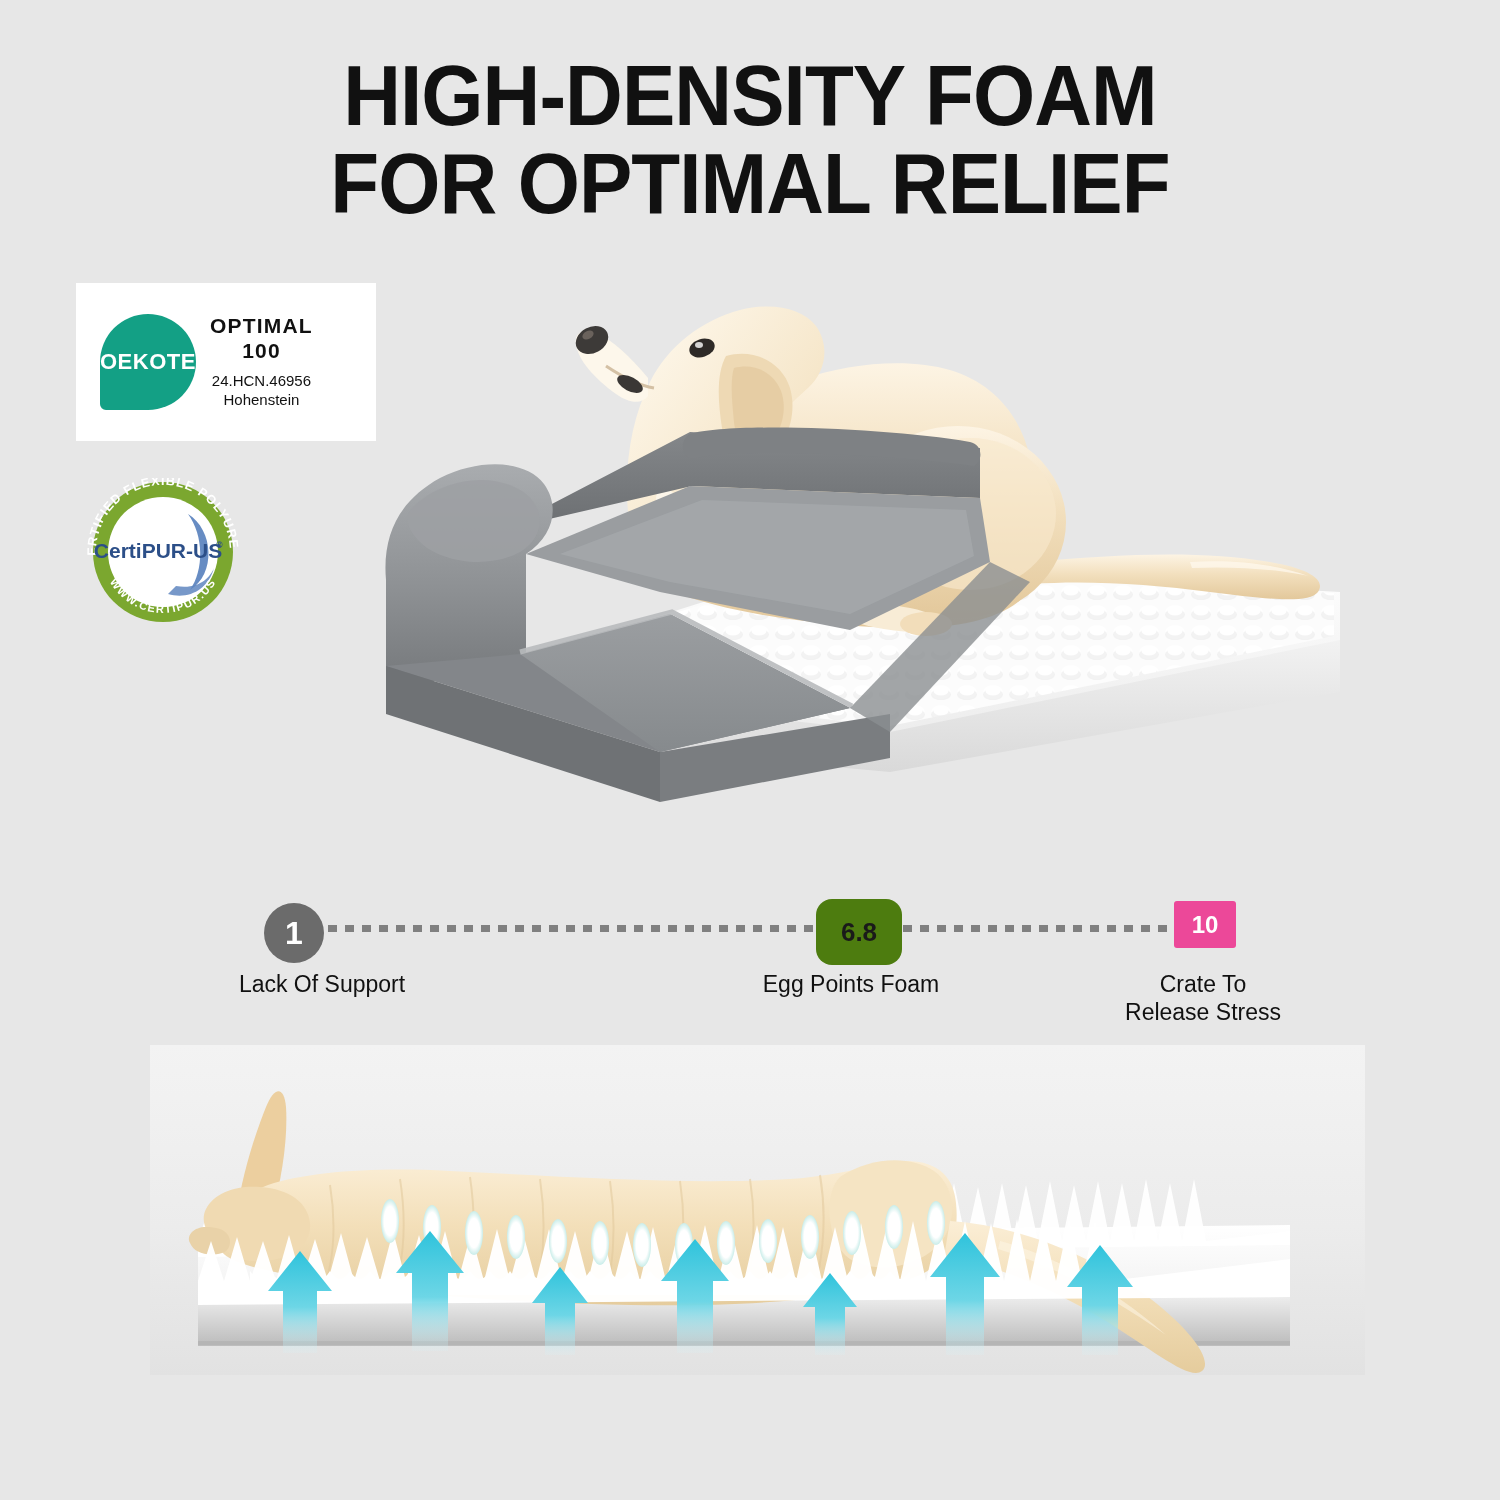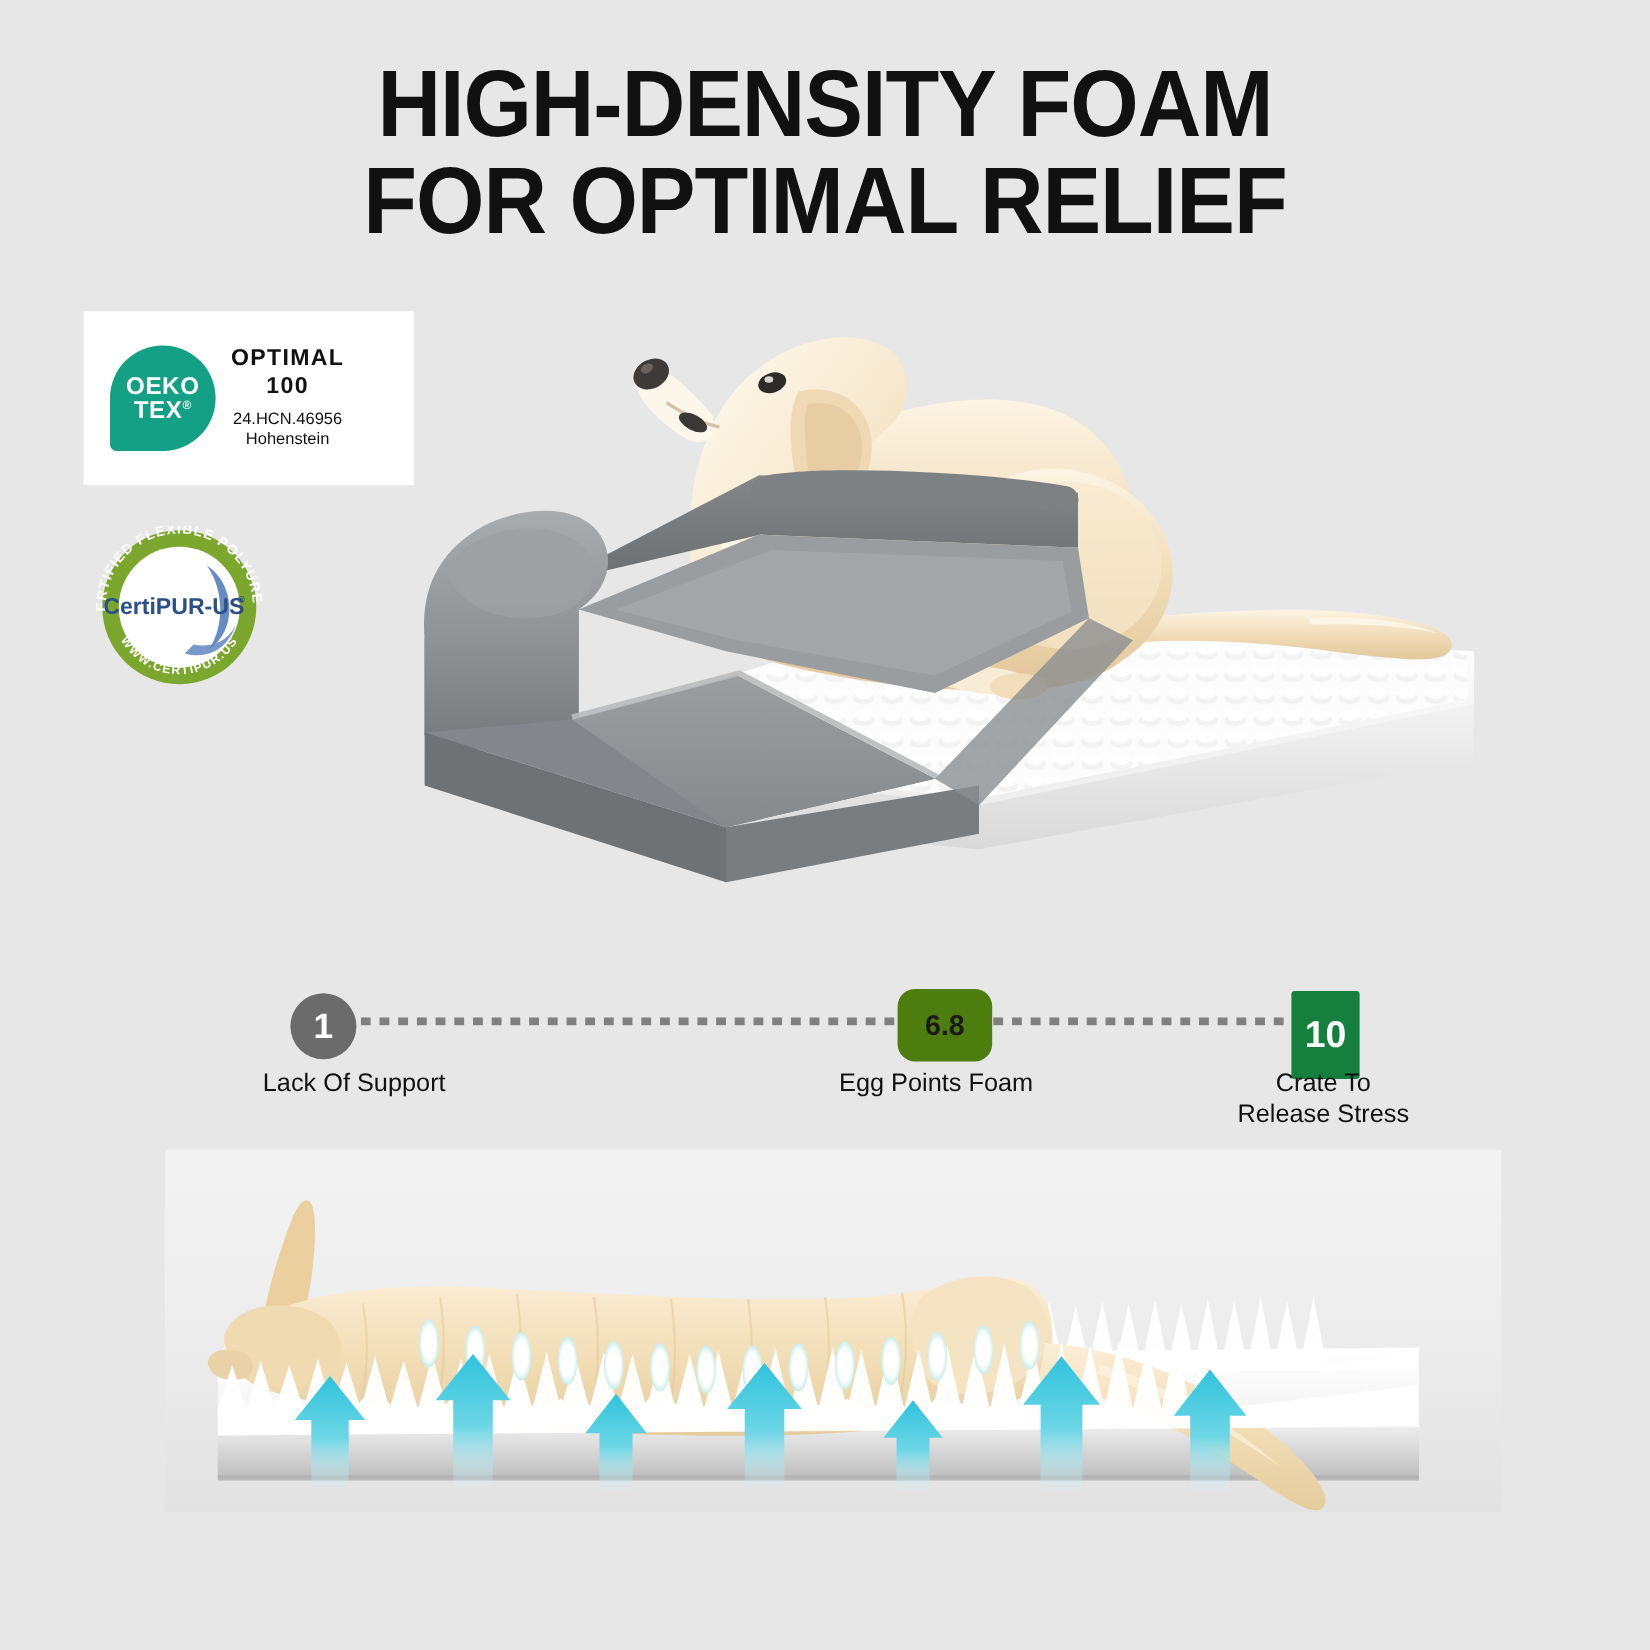--- a/index.html
+++ b/index.html
@@ -30,21 +30,21 @@
   .oeko{
     position:absolute;left:76px;top:283px;width:300px;height:158px;
     background:#fff;
     display:flex;align-items:center;
   }
   .oeko-drop{
     width:96px;height:96px;margin-left:24px;flex:0 0 auto;
     background:#13a085;
     border-radius:50% 50% 50% 6px;
     transform:rotate(-0deg);
-    display:flex;flex-direction:column;align-items:center;justify-content:center;
+    display:flex;align-items:center;
     color:#fff;font-weight:700;line-height:1.02;
   }
   .oeko-drop .o1{font-size:22px;letter-spacing:0.5px;}
   .oeko-drop .o2{font-size:22px;letter-spacing:0.5px;}
   .oeko-drop .o2 sup{font-size:11px;vertical-align:super;}
   .oeko-txt{margin-left:14px;text-align:center;color:#111;}
   .oeko-txt .std{font-size:21px;font-weight:700;letter-spacing:1.2px;line-height:1.15;}
   .oeko-txt .num{font-size:15px;margin-top:8px;line-height:1.3;}
 
   
@@ -64,21 +64,21 @@
   .scale-row{position:absolute;top:55px;left:0;width:1500px;height:66px;}
   .dash-line{
     position:absolute;top:30px;height:7px;
     background-image:linear-gradient(to right,#808080 0 9px,rgba(0,0,0,0) 9px 17px);
     background-size:17px 7px;
     background-repeat:repeat-x;
   }
   .marker{position:absolute;display:flex;align-items:center;justify-content:center;font-weight:700;}
   .m1{left:264px;top:8px;width:60px;height:60px;border-radius:50%;background:#6b6b6b;color:#fff;font-size:32px;}
   .m68{left:816px;top:4px;width:86px;height:66px;border-radius:16px;background:#4d7c0f;color:#1a1a1a;font-size:26px;}
-  .m10{left:1174px;top:6px;width:62px;height:80px;border-radius:3px;background:#15803d;color:#fff;font-size:34px;}
+  .m10{left:1174px;top:6px;width:62px;height:47px;border-radius:3px;background:#ec4899;color:#fff;font-size:24px;}
   .scale-bottom{position:absolute;top:130px;left:0;width:1500px;height:70px;}
   .sb{position:absolute;font-size:23px;color:#111;text-align:center;line-height:1.22;}
 
   
   .bottom{position:absolute;left:150px;top:1045px;width:1215px;height:330px;}
   .bottom svg{display:block;width:1215px;height:330px;}
 
   
   .caption{
     position:absolute;top:1398px;left:0;width:1500px;text-align:center;

